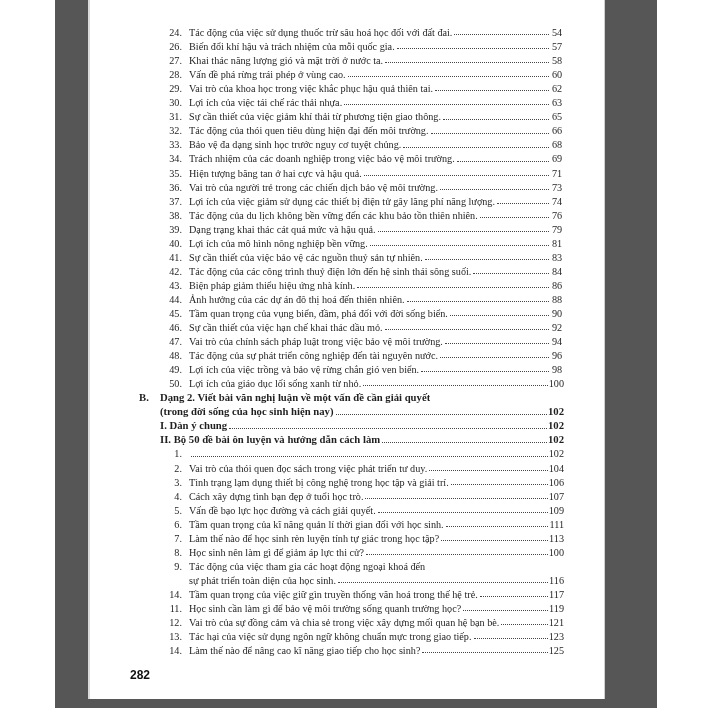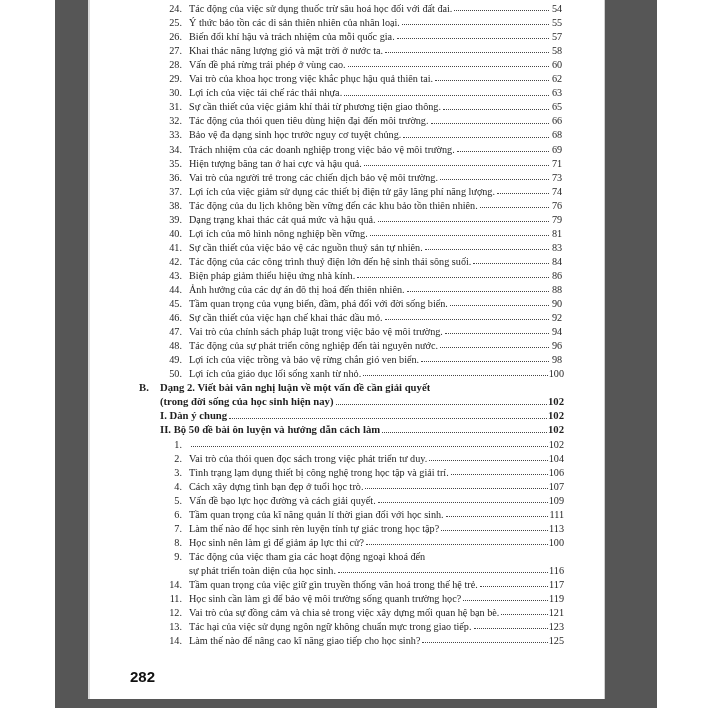--- a/index.html
+++ b/index.html
@@ -1,52 +1,46 @@
 <!DOCTYPE html>
 <html><head>
 <meta charset="utf-8">
 <style>
   html,body{margin:0;padding:0;background:#ffffff;}
   .canvas{position:relative;width:708px;height:708px;background:#ffffff;overflow:hidden;
           font-family:"Liberation Serif", serif;color:#1f1f1f;}
   .backdrop{position:absolute;left:55px;top:0;width:602px;height:708px;background:#565656;}
   .page{position:absolute;left:88px;top:0;width:517px;height:699px;background:#ffffff;
         box-sizing:border-box;border-left:2px solid #dcdcdc;border-right:1px solid #cfcfcf;}
-  .toc{position:absolute;left:67px;right:40px;top:0;font-size:10.2px;}
+  .toc{position:absolute;left:67px;right:40px;top:24px;font-size:10.2px;}
   .row{display:flex;align-items:flex-end;height:14.06px;white-space:nowrap;}
   .num{flex:0 0 25px;text-align:right;padding-right:7px;}
   .txt{flex:0 1 auto;overflow:hidden;text-align:center;}
   .dots{flex:1 1 4px;min-width:4px;border-bottom:1.3px dotted #454545;margin:0 1px 2.8px 2px;}
   .pg{flex:0 0 auto;text-align:center;min-width:14px;}
   .head{font-weight:700;margin-left:-18px;font-size:10.7px;}
   .head .hlabel{flex:0 0 21px;}
   .head.indent{padding-left:21px;}
   .folio{position:absolute;left:40px;top:668px;font-family:"Liberation Sans",sans-serif;
-         font-weight:700;font-size:15px;color:#111;}
+         font-weight:700;font-size:12px;color:#111;}
 </style>
 </head>
 <body>
 
 <div class="canvas">
   <div class="backdrop"></div>
   <div class="page">
     <div class="toc" id="toc">
         <div class="row">
           <span class="num">24.</span>
           <span class="txt">Tác động của việc sử dụng thuốc trừ sâu hoá học đối với đất đai.</span>
           <span class="dots"></span>
           <span class="pg">54</span>
         </div>
         <div class="row">
-          <span class="num">25.</span>
-          <span class="txt">Ý thức bảo tồn các di sản thiên nhiên của nhân loại.</span>
-          <span class="dots"></span>
-          <span class="pg">55</span>
-        </div>
-        <div class="row">
           <span class="num">26.</span>
           <span class="txt">Biến đổi khí hậu và trách nhiệm của mỗi quốc gia.</span>
           <span class="dots"></span>
           <span class="pg">57</span>
         </div>
         <div class="row">
           <span class="num">27.</span>
           <span class="txt">Khai thác năng lượng gió và mặt trời ở nước ta.</span>
           <span class="dots"></span>
           <span class="pg">58</span>

